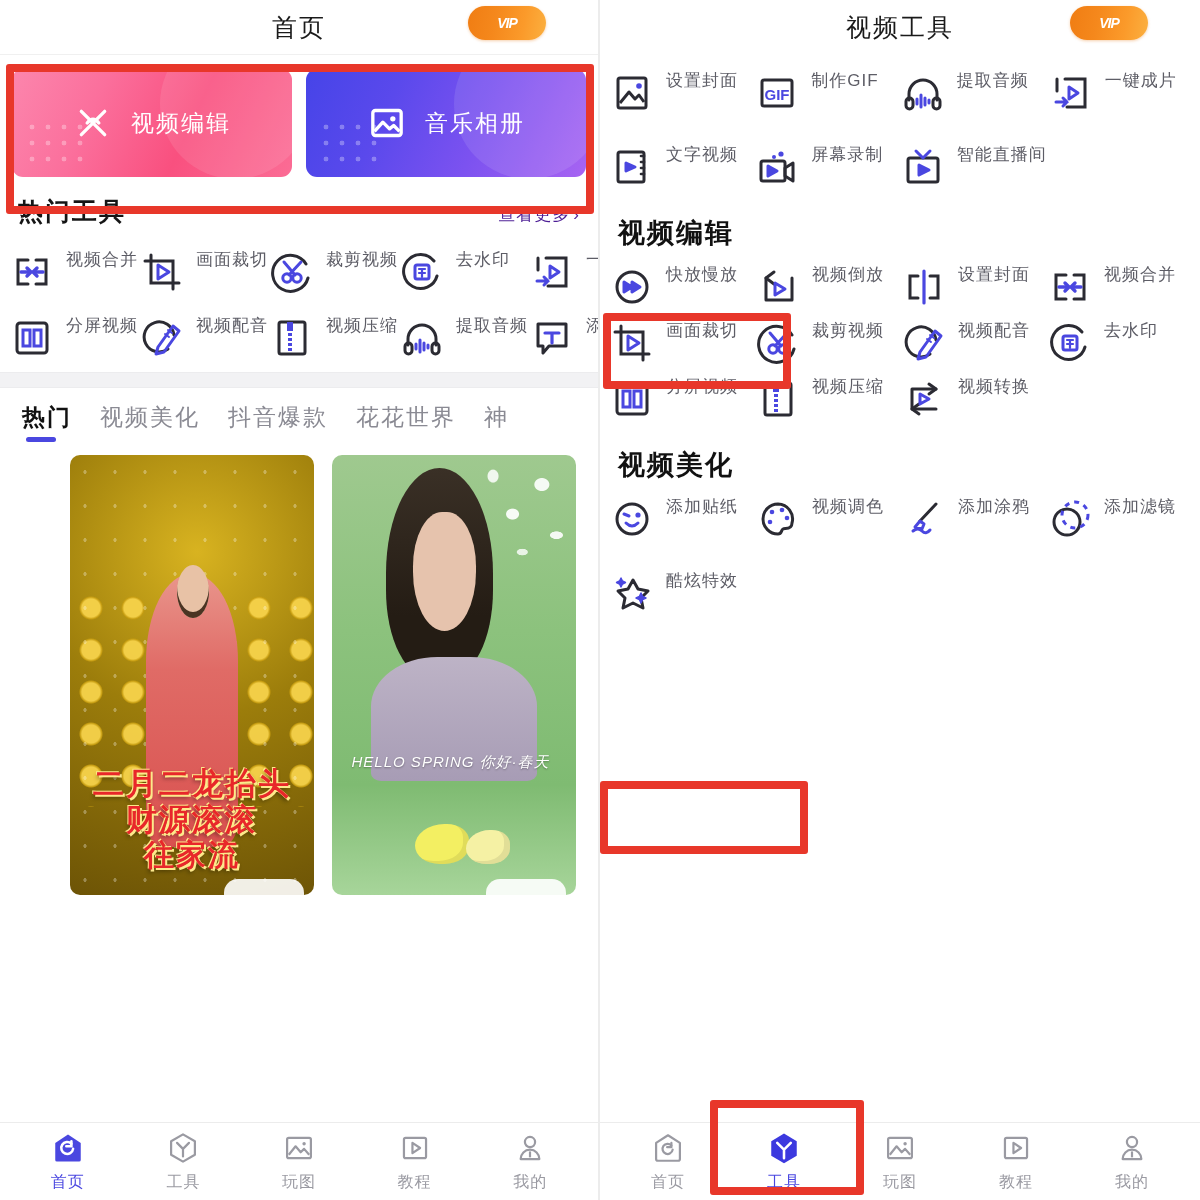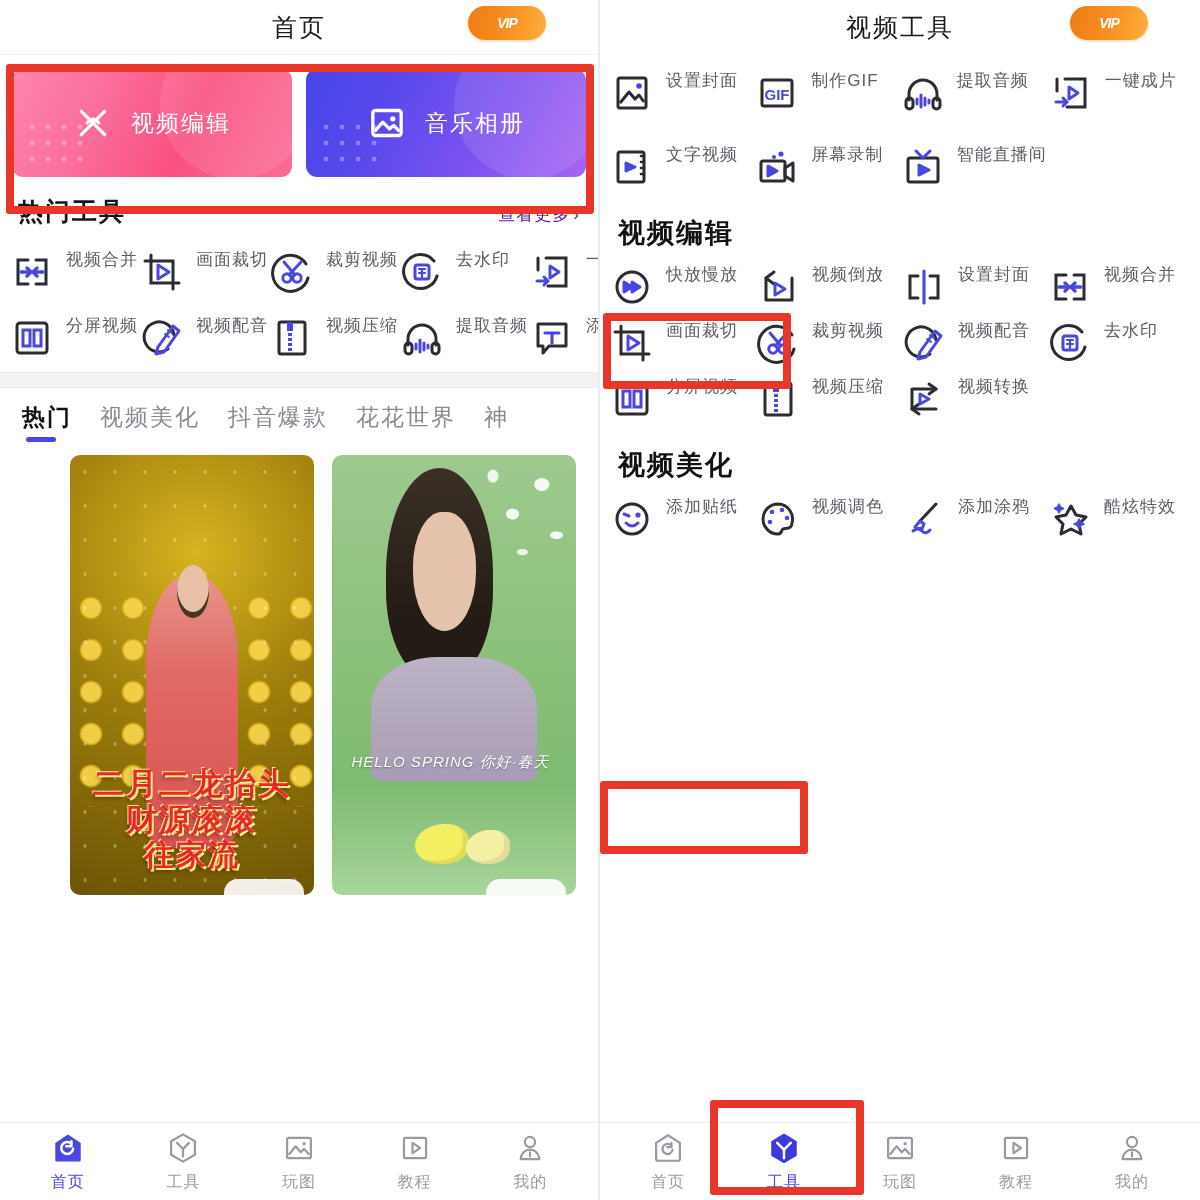--- a/index.html
+++ b/index.html
@@ -650,20 +650,29 @@
       <div class="tool">
         <span class="tool-ico">
           <svg viewBox="0 0 48 48" fill="none" stroke="#2b2b33" stroke-width="3" stroke-linecap="round" stroke-linejoin="round">
             <path d="M36 9 L20 26"></path>
             <path d="M20 26 l-5 6 7 2 2 -5 z" stroke="#4a47e0"></path>
             <path d="M13 36 q5 -4 9 0 t8 -1" stroke="#4a47e0"></path>
           </svg>
         </span>
         <span class="tool-lbl">添加涂鸦</span>
       </div>
+      <div class="tool">
+        <span class="tool-ico">
+          <svg viewBox="0 0 48 48" fill="none" stroke="#2b2b33" stroke-width="3">
+            <circle cx="21" cy="27" r="13"></circle>
+            <circle cx="29" cy="20" r="13" stroke="#4a47e0" stroke-dasharray="5 5"></circle>
+          </svg>
+        </span>
+        <span class="tool-lbl">添加滤镜</span>
+      </div>
 
       <div class="tool">
         <span class="tool-ico">
           <svg viewBox="0 0 48 48" fill="none" stroke="#2b2b33" stroke-width="3" stroke-linejoin="round">
             <path d="M25 11 l5 9 10 2 -7 7 2 10 -10 -5 -10 5 2 -10 -7 -7 10 -2 z"></path>
             <path d="M13 9 l1.5 3 3 1.5 -3 1.5 -1.5 3 -1.5 -3 -3 -1.5 3 -1.5 z" fill="#4a47e0" stroke="#4a47e0" stroke-width="1.4"></path>
             <path d="M33 24 l1.6 3.4 3.4 1.6 -3.4 1.6 -1.6 3.4 -1.6 -3.4 -3.4 -1.6 3.4 -1.6 z" fill="#4a47e0" stroke="#4a47e0" stroke-width="1.4"></path>
           </svg>
         </span>
         <span class="tool-lbl">酷炫特效</span>

